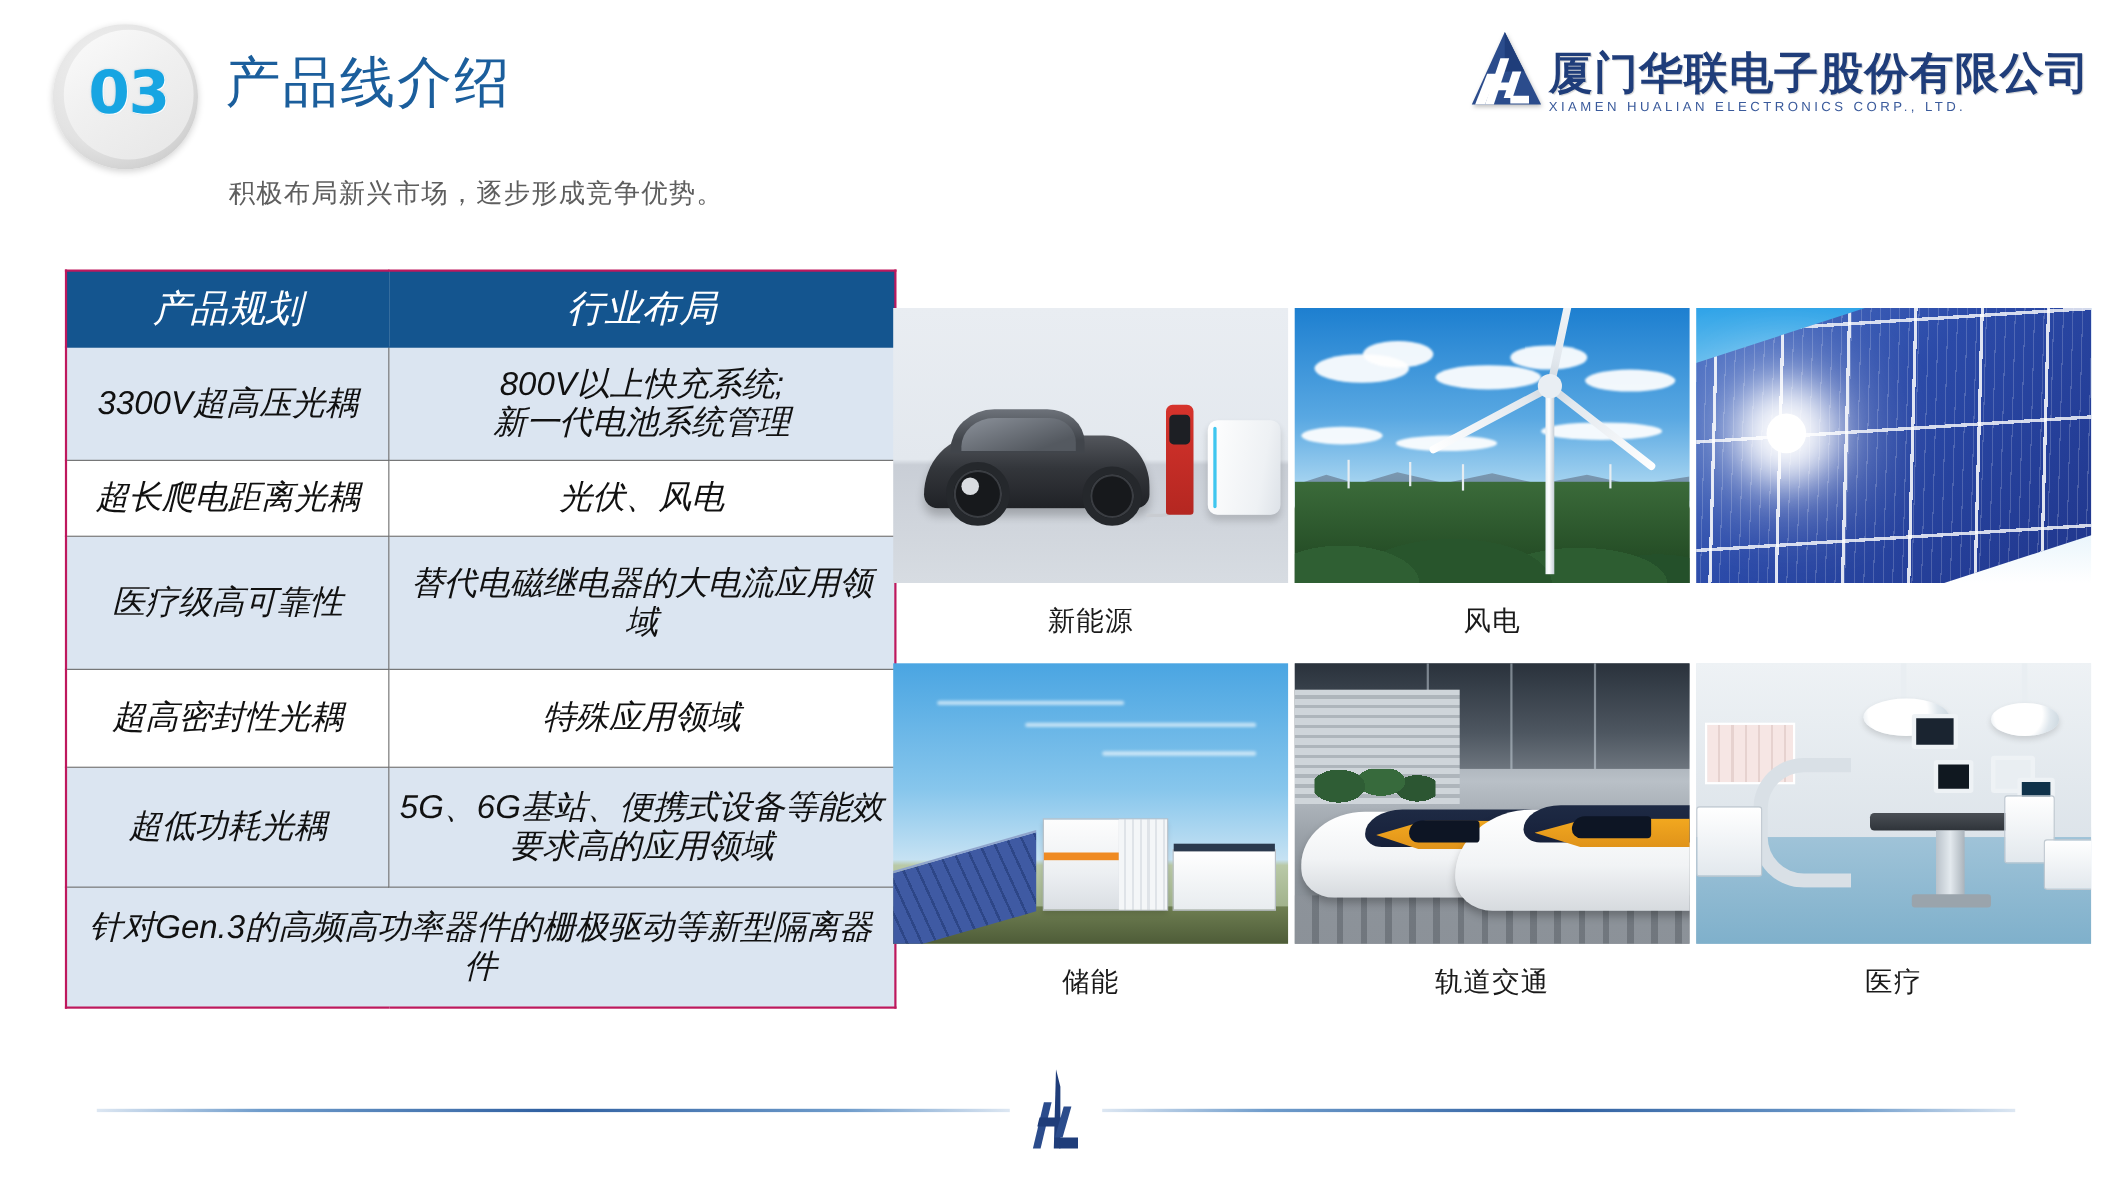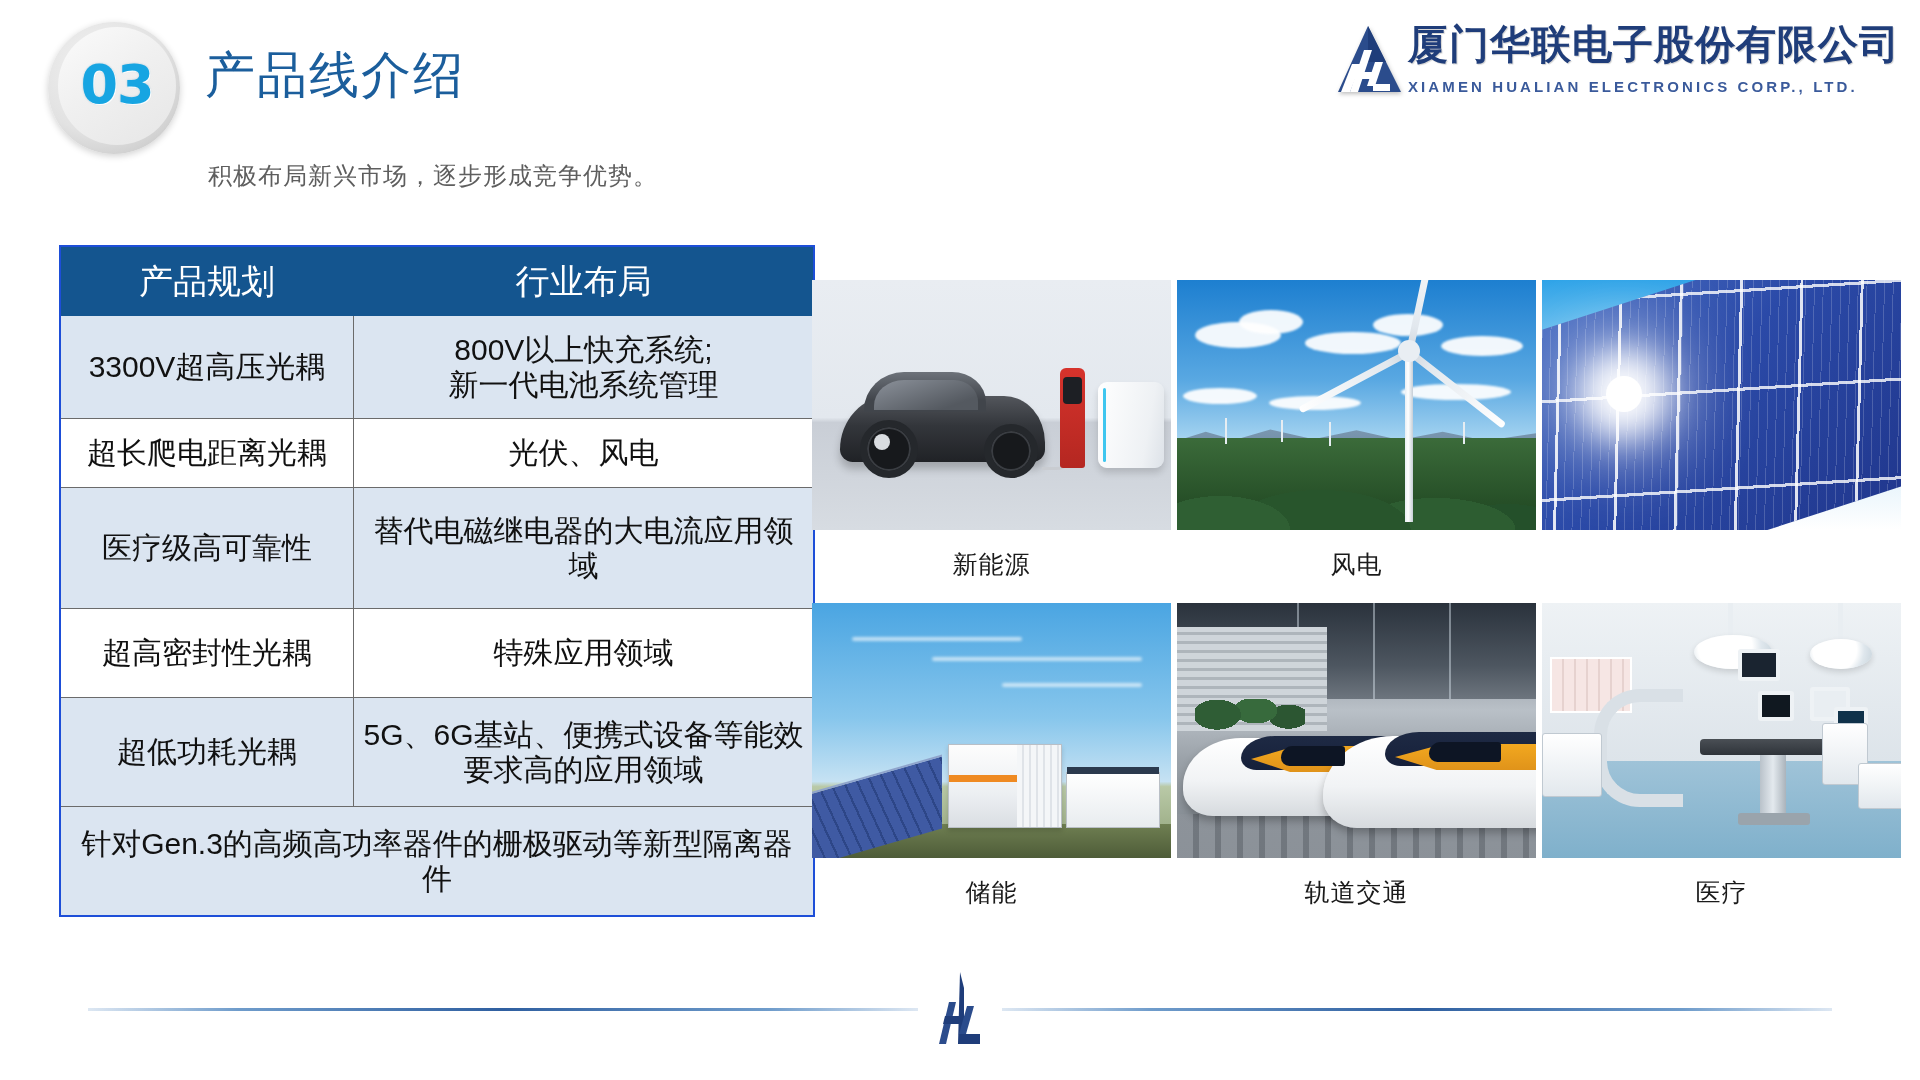--- a/index.html
+++ b/index.html
@@ -78,53 +78,54 @@
     letter-spacing: 1px;
     white-space: nowrap;
   }
 
   
   .logo {
     position: absolute;
     right: 20px;
     top: 24px;
     display: flex;
-    align-items: flex-start;
+    align-items: flex-end;
     height: 80px;
   }
   .logo-mark { margin-right: 6px; filter: drop-shadow(1px 2px 2px rgba(0,0,0,0.25)); }
   .logo-text-block { display: flex; flex-direction: column; justify-content: flex-start; }
   .logo-cn {
     font-size: 40px;
     font-weight: 700;
     color: #1F3D7A;
     letter-spacing: 1px;
     line-height: 1.05;
     font-family: "Liberation Serif", "DejaVu Serif", serif;
     text-shadow: 1px 1px 1px rgba(0,0,0,0.18);
     white-space: nowrap;
   }
   .logo-en {
-    font-size: 15px;
-    font-weight: 700;
+    font-size: 12px;
+    font-weight: 400;
     color: #3A5A9B;
     letter-spacing: 3.1px;
-    margin-top: 12px;
+    margin-top: 2px;
     white-space: nowrap;
   }
 
   
   .ptable {
     position: absolute;
     left: 59px;
     top: 245px;
     width: 727px;
     border-collapse: collapse;
     table-layout: fixed;
-    border: 2px solid #1d4ed8;
+    border: 2px solid #be185d;
+    font-style: italic;
   }
   .ptable td, .ptable th {
     border: 1px solid #6b6b6b;
     text-align: center;
     vertical-align: middle;
     font-size: 30px;
     font-weight: 400;
     color: #111;
     padding: 4px 6px;
     line-height: 1.18;

